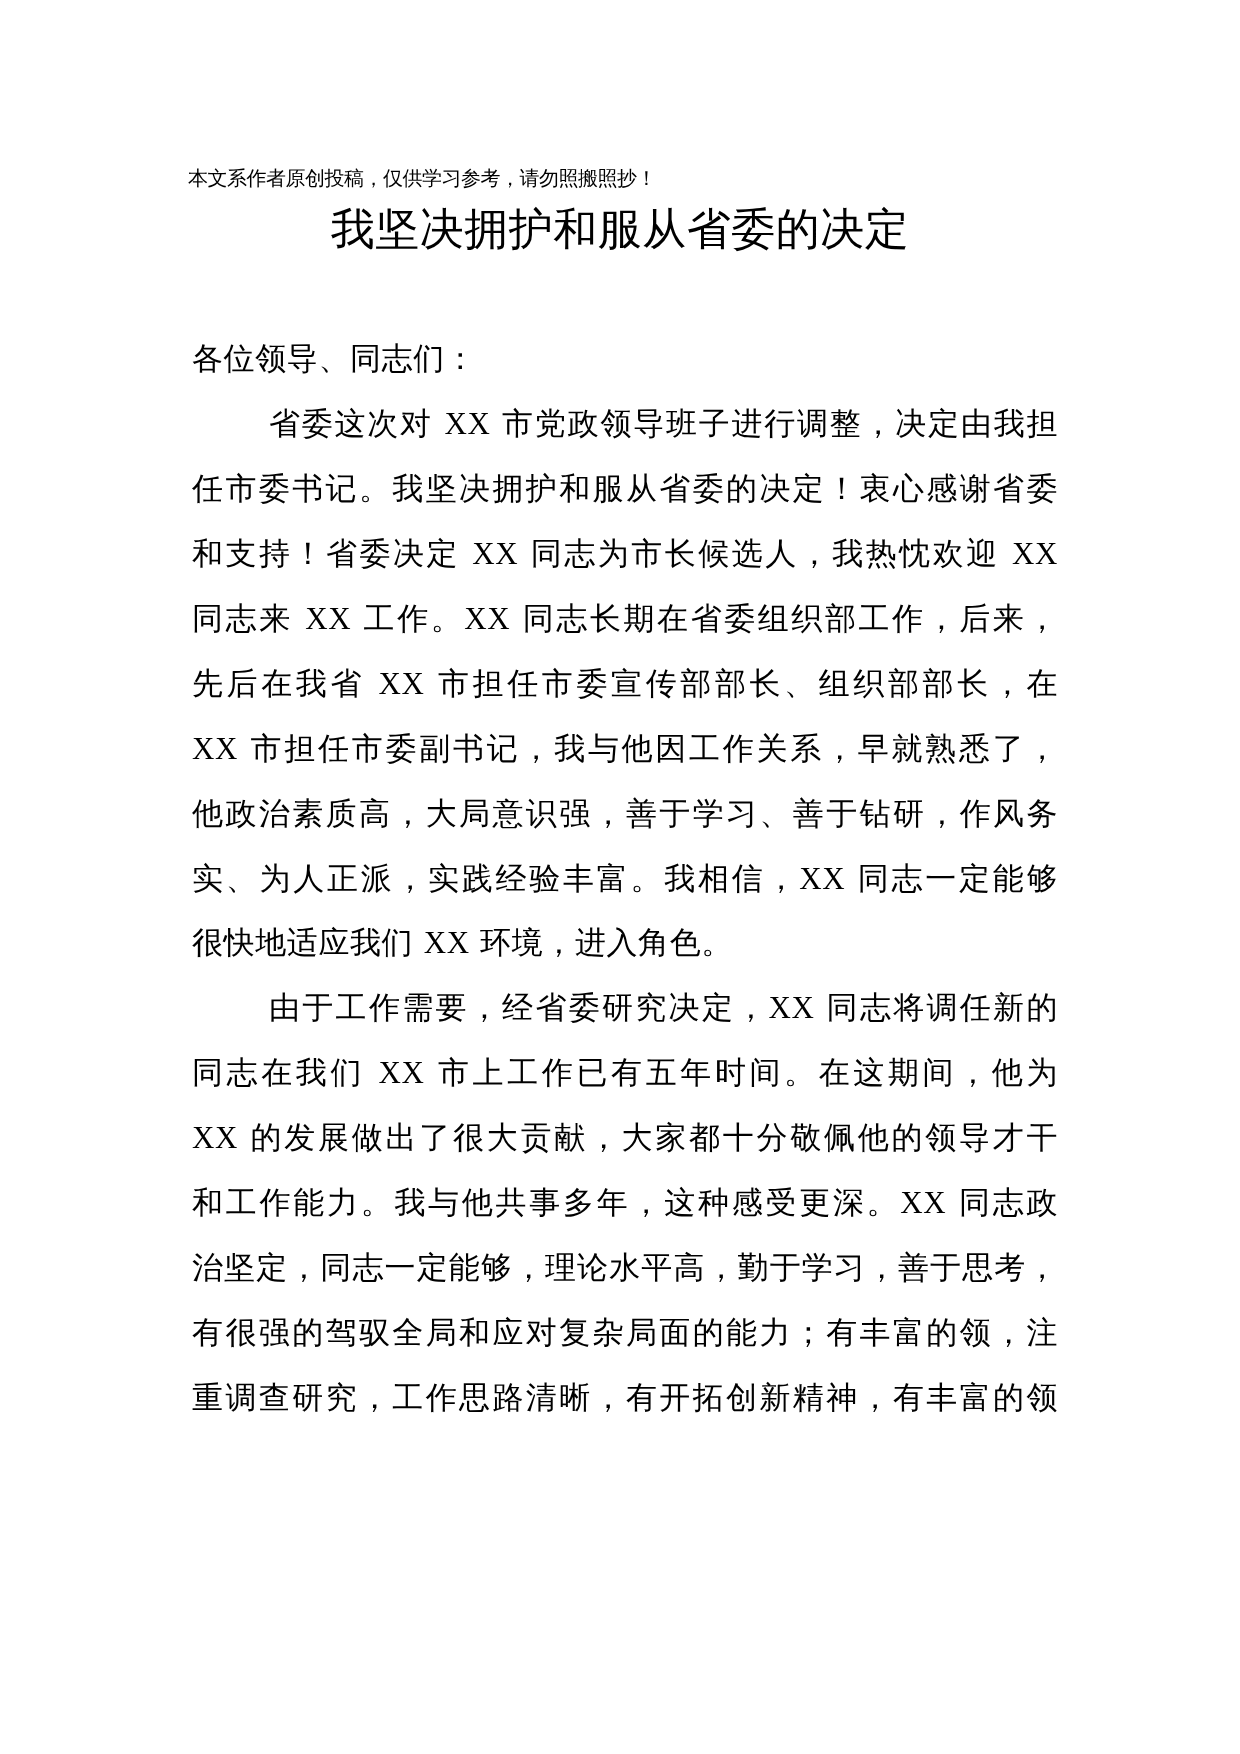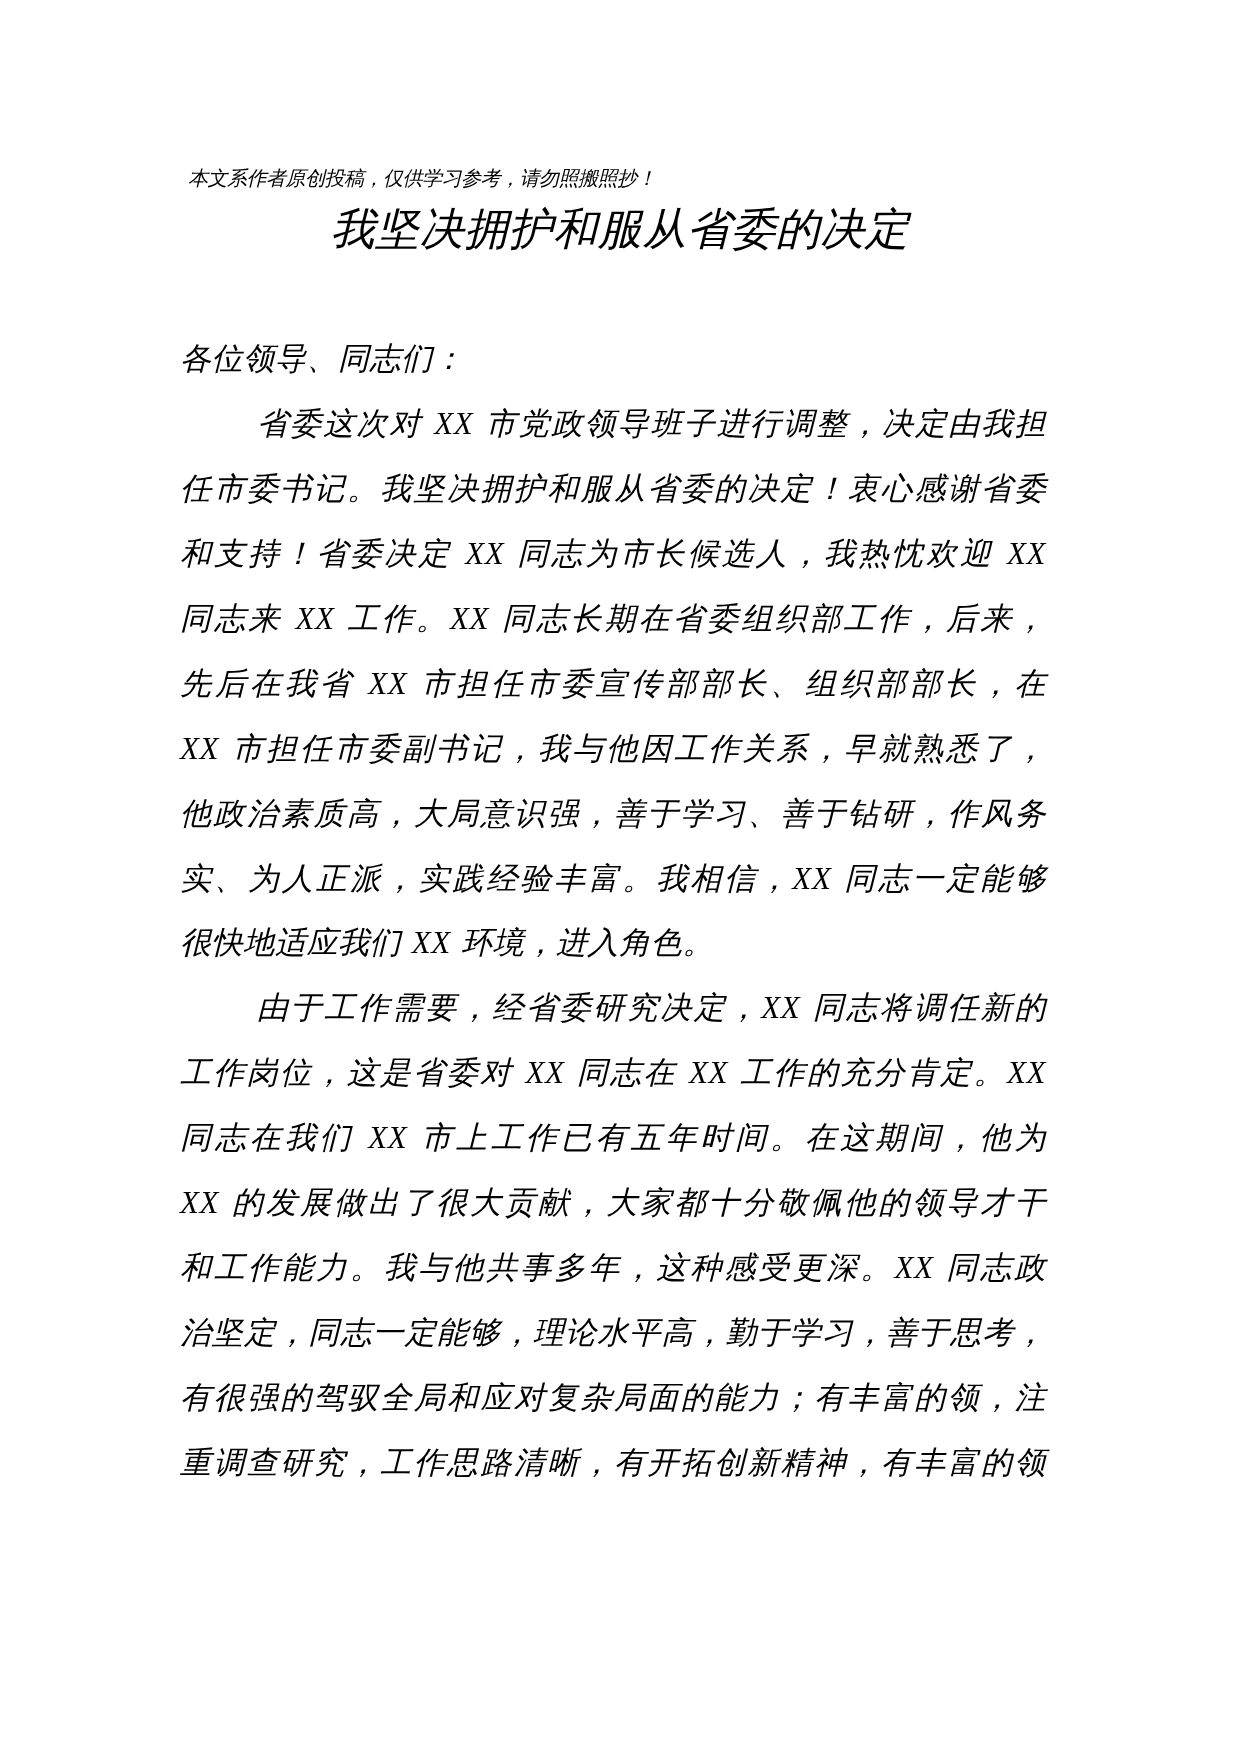--- a/index.html
+++ b/index.html
@@ -14,21 +14,20 @@
       overflow: hidden;
       color: #000000;
       font-family: "DejaVu Sans", "Liberation Sans", sans-serif;
     }
     .page {
       position: absolute;
       left: 0; top: 0;
       width: 1240px;
       height: 1754px;
       background: #ffffff;
-      font-style: italic;
     }
     .note {
       position: absolute;
       left: 188px;
       top: 164px;
       font-size: 20px;
       line-height: 28px;
       white-space: nowrap;
       letter-spacing: -0.5px;
     }
@@ -38,21 +37,21 @@
       top: 200px;
       width: 1240px;
       text-align: center;
       font-size: 44px;
       line-height: 58px;
       white-space: nowrap;
       letter-spacing: 0.5px;
     }
     .body {
       position: absolute;
-      left: 180px;
+      left: 192px;
       top: 326px;
       width: 866px;
     }
     .line {
       height: 64.95px;
       line-height: 64.95px;
       font-size: 31px;
       white-space: nowrap;
       display: flex;
       justify-content: flex-start;
@@ -122,23 +121,20 @@
       <div class="line last">
           <span class="t">很快地适应我们 <span class="xx">XX</span> 环境，进入角色。</span>
         </div>
     </div>
 
     <div>
       <div class="line indent">
           <span class="t">由于工作需要，经省委研究决定，<span class="xx">XX</span> 同志将调任新的</span>
         </div>
       <div class="line">
-          <span class="t">工作岗位，这是省委对 <span class="xx">XX</span> 同志在 <span class="xx">XX</span> 工作的充分肯定。<span class="xx">XX</span></span>
-        </div>
-      <div class="line">
           <span class="t">同志在我们 <span class="xx">XX</span> 市上工作已有五年时间。在这期间，他为</span>
         </div>
       <div class="line">
           <span class="t"><span class="xx">XX</span> 的发展做出了很大贡献，大家都十分敬佩他的领导才干</span>
         </div>
       <div class="line">
           <span class="t">和工作能力。我与他共事多年，这种感受更深。<span class="xx">XX</span> 同志政</span>
         </div>
       <div class="line">
           <span class="t">治坚定，同志一定能够，理论水平高，勤于学习，善于思考，</span>

